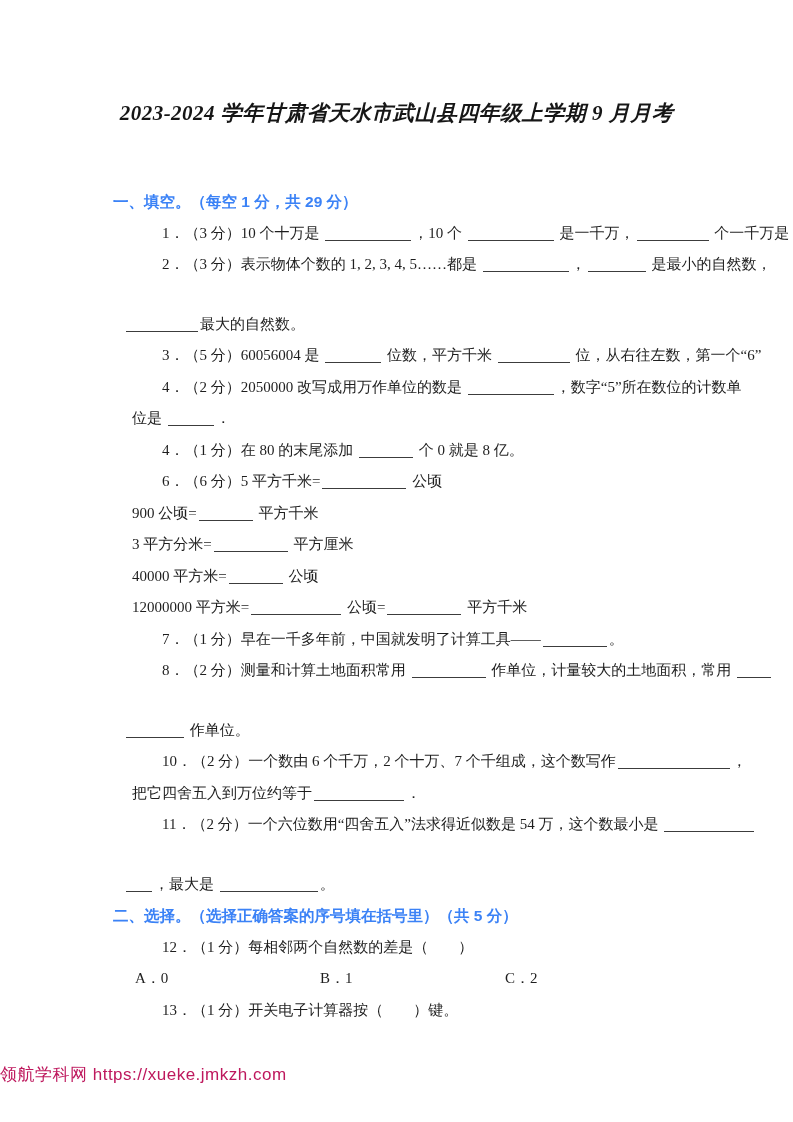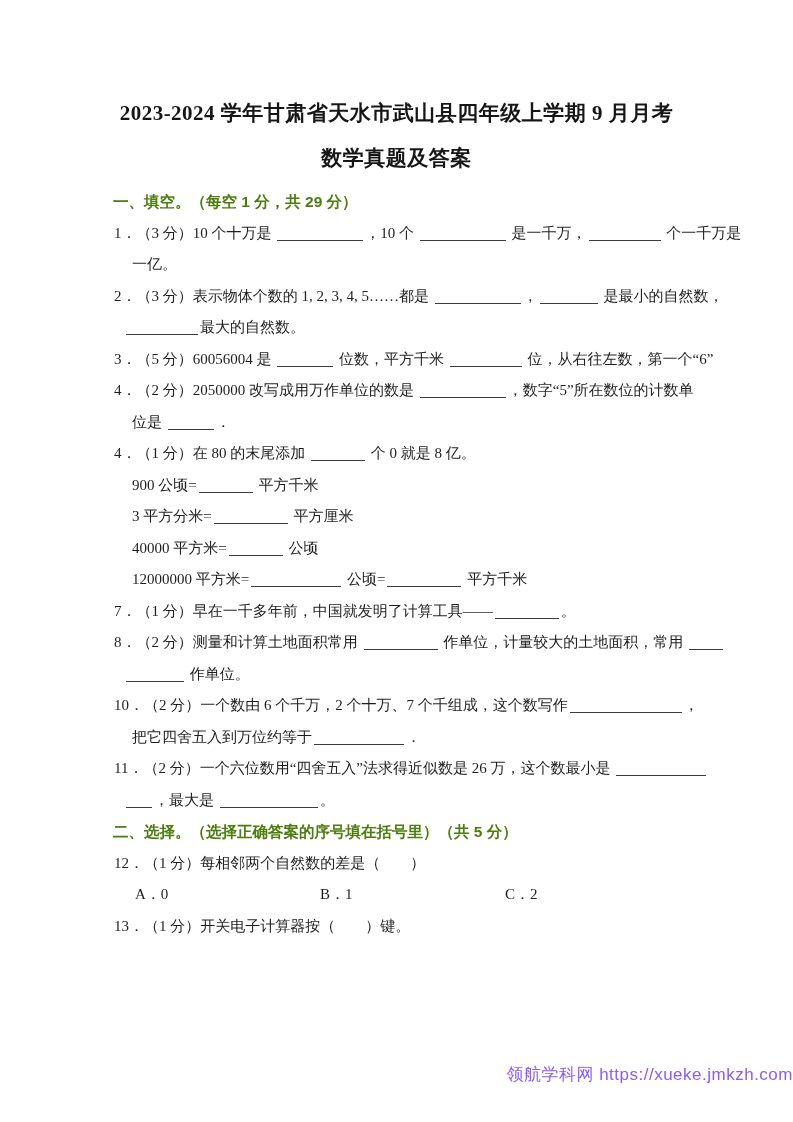--- a/index.html
+++ b/index.html
@@ -12,86 +12,86 @@
     color:#1e1e1e;
   }
   .title{
     position:absolute;left:0;right:0;
     text-align:center;
     font-weight:700;
     font-size:21px;
     line-height:32px;
     letter-spacing:0.5px;
     color:#161616;
+    font-style:italic;
   }
   #title1{top:97px;}
   #title2{top:142px;}
   .content{
     position:absolute;
     left:113px;top:186px;right:60px;
   }
   .line{
     height:31.5px;line-height:31.5px;
     white-space:nowrap;
     font-size:15px;
   }
   .line.h{
     font-family:"Liberation Sans", sans-serif;
     font-weight:700;
     font-size:15.5px;
-    color:#4d7c0f;
+    color:#3b82f6;
   }
-  .line.a{padding-left:1px;}
+  .line.a{padding-left:1px;margin-left:48px;}
   .line.b{padding-left:19px;}
-  .line.c{padding-left:11px;}
+  .line.c{padding-left:11px;margin-top:28px;}
   .line.o{padding-left:22px;}
   .opt{display:inline-block;width:185px;}
   .blank{
     display:inline-block;
     height:15px;
     border-bottom:1px solid #3c3c3c;
     vertical-align:-3px;
     margin:0 2px;
   }
   .footer{
     position:absolute;
     top:1063px;left:0;right:0;
-    text-align:right;
+    text-align:left;
     font-family:"Liberation Sans", sans-serif;
     font-size:17px;
     letter-spacing:0.5px;
-    color:#8b5cf6;
+    color:#be185d;
   }
 </style>
 </head>
 <body>
 
 <div class="page">
   <div class="title" id="title1">2023-2024 学年甘肃省天水市武山县四年级上学期 9 月月考</div>
-  <div class="title" id="title2">数学真题及答案</div>
   <div class="content">
       <div class="line h"><span class="txt">一、填空。（每空 1 分，共 29 分）</span></div>
       <div class="line a"><span class="txt">1．（3 分）10 个十万是 </span><span class="blank" style="width: 86px;"></span><span class="txt">，10 个 </span><span class="blank" style="width: 86px;"></span><span class="txt"> 是一千万，</span><span class="blank" style="width: 72px;"></span><span class="txt"> 个一千万是</span></div>
-      <div class="line b"><span class="txt">一亿。</span></div>
       <div class="line a"><span class="txt">2．（3 分）表示物体个数的 1, 2, 3, 4, 5……都是 </span><span class="blank" style="width: 86px;"></span><span class="txt">，</span><span class="blank" style="width: 58px;"></span><span class="txt"> 是最小的自然数，</span></div>
       <div class="line c"><span class="blank" style="width: 72px;"></span><span class="txt">最大的自然数。</span></div>
       <div class="line a"><span class="txt">3．（5 分）60056004 是 </span><span class="blank" style="width: 56px;"></span><span class="txt"> 位数，平方千米 </span><span class="blank" style="width: 72px;"></span><span class="txt"> 位，从右往左数，第一个“6”</span></div>
       <div class="line a"><span class="txt">4．（2 分）2050000 改写成用万作单位的数是 </span><span class="blank" style="width: 86px;"></span><span class="txt">，数字“5”所在数位的计数单</span></div>
       <div class="line b"><span class="txt">位是 </span><span class="blank" style="width: 46px;"></span><span class="txt">．</span></div>
       <div class="line a"><span class="txt">4．（1 分）在 80 的末尾添加 </span><span class="blank" style="width: 54px;"></span><span class="txt"> 个 0 就是 8 亿。</span></div>
+      <div class="line a"><span class="txt">6．（6 分）5 平方千米=</span><span class="blank" style="width: 84px;"></span><span class="txt"> 公顷</span></div>
       <div class="line b"><span class="txt">900 公顷=</span><span class="blank" style="width: 54px;"></span><span class="txt"> 平方千米</span></div>
       <div class="line b"><span class="txt">3 平方分米=</span><span class="blank" style="width: 74px;"></span><span class="txt"> 平方厘米</span></div>
       <div class="line b"><span class="txt">40000 平方米=</span><span class="blank" style="width: 54px;"></span><span class="txt"> 公顷</span></div>
       <div class="line b"><span class="txt">12000000 平方米=</span><span class="blank" style="width: 90px;"></span><span class="txt"> 公顷=</span><span class="blank" style="width: 74px;"></span><span class="txt"> 平方千米</span></div>
       <div class="line a"><span class="txt">7．（1 分）早在一千多年前，中国就发明了计算工具——</span><span class="blank" style="width: 64px;"></span><span class="txt">。</span></div>
       <div class="line a"><span class="txt">8．（2 分）测量和计算土地面积常用 </span><span class="blank" style="width: 74px;"></span><span class="txt"> 作单位，计量较大的土地面积，常用 </span><span class="blank" style="width: 34px;"></span></div>
       <div class="line c"><span class="blank" style="width: 58px;"></span><span class="txt"> 作单位。</span></div>
       <div class="line a"><span class="txt">10．（2 分）一个数由 6 个千万，2 个十万、7 个千组成，这个数写作</span><span class="blank" style="width: 112px;"></span><span class="txt">，</span></div>
       <div class="line b"><span class="txt">把它四舍五入到万位约等于</span><span class="blank" style="width: 90px;"></span><span class="txt">．</span></div>
-      <div class="line a"><span class="txt">11．（2 分）一个六位数用“四舍五入”法求得近似数是 26 万，这个数最小是 </span><span class="blank" style="width: 90px;"></span></div>
+      <div class="line a"><span class="txt">11．（2 分）一个六位数用“四舍五入”法求得近似数是 54 万，这个数最小是 </span><span class="blank" style="width: 90px;"></span></div>
       <div class="line c"><span class="blank" style="width: 26px;"></span><span class="txt">，最大是 </span><span class="blank" style="width: 98px;"></span><span class="txt">。</span></div>
       <div class="line h"><span class="txt">二、选择。（选择正确答案的序号填在括号里）（共 5 分）</span></div>
       <div class="line a"><span class="txt">12．（1 分）每相邻两个自然数的差是（　　）</span></div>
       <div class="line o"><span class="opt">A．0</span><span class="opt">B．1</span><span class="opt">C．2</span></div>
       <div class="line a"><span class="txt">13．（1 分）开关电子计算器按（　　）键。</span></div>
     </div>
   <div class="footer">领航学科网 https://xueke.jmkzh.com</div>
 </div>
 
 </body></html>

